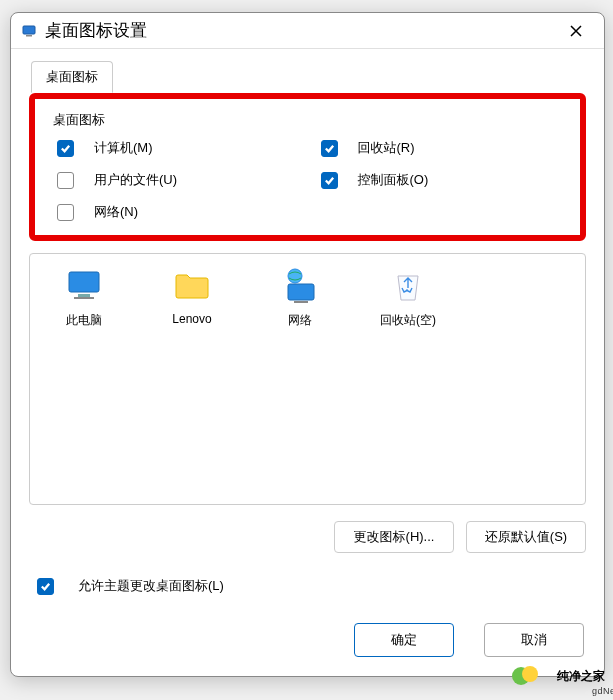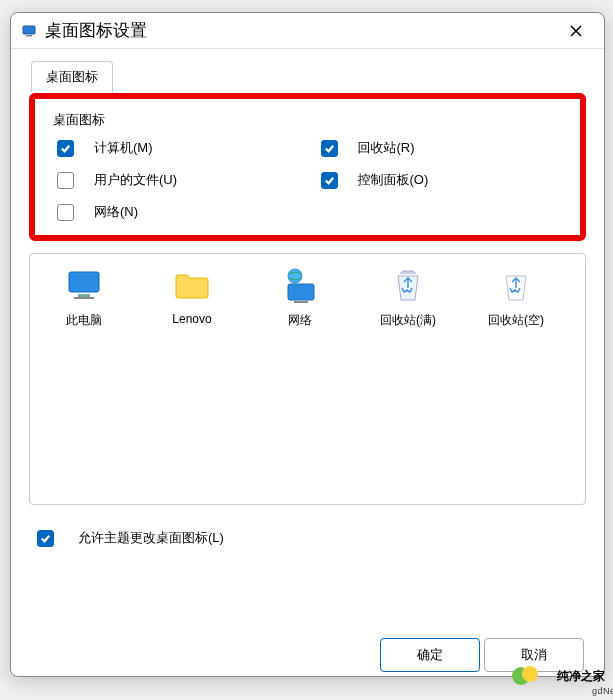--- a/index.html
+++ b/index.html
@@ -132,24 +132,24 @@
       margin-top: 24px;
       padding-left: 8px;
       display: flex;
       align-items: center;
       gap: 24px;
       font-size: 13px;
     }
 
     .dialog-btns {
       position: absolute;
-      bottom: 4px;
+      bottom: 19px;
       right: 20px;
       display: flex;
-      gap: 4px;
+      gap: 30px;
     }
     .dialog-btn {
       min-width: 100px;
       height: 34px;
       border: 1px solid #aaa;
       border-radius: 4px;
       background: #fff;
       font-size: 13px;
       display: inline-flex;
       align-items: center;
@@ -262,38 +262,32 @@
               <path d="M9 8 Q15 4 21 8 M9 12 Q15 16 21 12" stroke="#2a6" stroke-width="1" fill="none"></path>
               <rect x="8" y="18" width="26" height="16" rx="2" fill="#2a8ce4" stroke="#1a6ab4"></rect>
               <rect x="14" y="35" width="14" height="2" fill="#888"></rect>
             </svg>
         </span>
         <span>网络</span>
       </div>
       <div class="icon-item">
         <span class="ic">
           <svg viewBox="0 0 40 40">
-              <path d="M10 10 L30 10 L27 34 L13 34 Z" fill="#e8f4ff" stroke="#aac"></path>
-              <path d="M12 8 L15 5 L25 5 L28 8" fill="#cce" stroke="#aac"></path>
-              <path d="M16 16 L20 12 L24 16 M20 12 L20 22 M14 22 L16 26 L20 24 M24 22 L22 26 L18 24" stroke="#3a8ce4" stroke-width="1.4" fill="none"></path>
-            </svg>
-        </span>
-        <span>回收站(满)</span>
-      </div>
-      <div class="icon-item">
-        <span class="ic">
-          <svg viewBox="0 0 40 40">
               <path d="M10 10 L30 10 L27 34 L13 34 Z" fill="#f8fbff" stroke="#bbc"></path>
               <path d="M16 16 L20 12 L24 16 M20 12 L20 22 M14 22 L16 26 L20 24 M24 22 L22 26 L18 24" stroke="#3a8ce4" stroke-width="1.4" fill="none"></path>
             </svg>
         </span>
         <span>回收站(空)</span>
       </div>
     </div>
 
+    <div class="btn-row">
+      <button class="btn">更改图标(H)...</button>
+      <button class="btn">还原默认值(S)</button>
+    </div>
 
     <label class="theme-cb">
       <span class="cb checked">
           <svg viewBox="0 0 12 12">
             <path d="M2 6 L5 9 L10 3"></path>
           </svg>
         </span>
       <span>允许主题更改桌面图标(L)</span>
     </label>
   </div>

